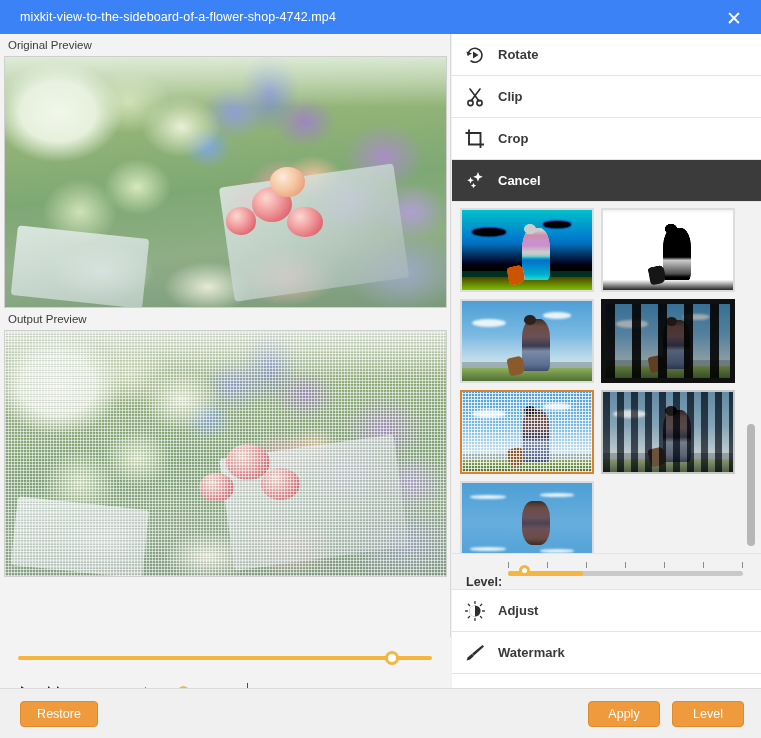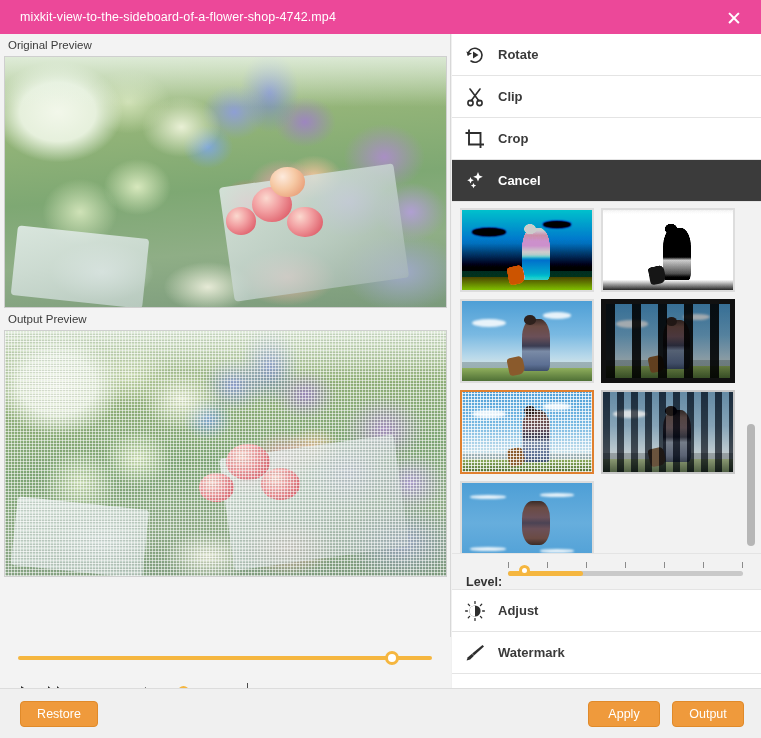--- a/index.html
+++ b/index.html
@@ -7,21 +7,21 @@
     width: 761px; height: 738px;
     font-family: "Liberation Sans", sans-serif;
     background: #f0f0f0;
     overflow: hidden;
   }
   .window { position: relative; width: 761px; height: 738px; background: #f0f0f0; }
 
   
   .titlebar {
     position: absolute; left: 0; top: 0; width: 761px; height: 34px;
-    background: #ec4899; display: flex; align-items: center;
+    background: #3b82f6; display: flex; align-items: center;
   }
   .title-text {
     color: #ffffff; font-size: 12.5px; margin-left: 20px;
     letter-spacing: .1px; white-space: nowrap;
   }
   .close-btn {
     position: absolute; right: 16px; top: 7px;
     width: 22px; height: 22px; display: flex; align-items: center; justify-content: center;
     color: #fff; font-size: 19px; line-height: 1; cursor: pointer; font-weight: 300;
   }
@@ -528,16 +528,16 @@
         </svg>
       </span>
       <span class="mi-label">Watermark</span>
     </div>
 
   </div>
 
   <div class="footer">
     <div class="btn" id="restore-btn">Restore</div>
     <div class="btn" id="apply-btn">Apply</div>
-    <div class="btn" id="cancel-btn">Output</div>
+    <div class="btn" id="cancel-btn">Level</div>
   </div>
 
 </div>
 
 </body></html>

